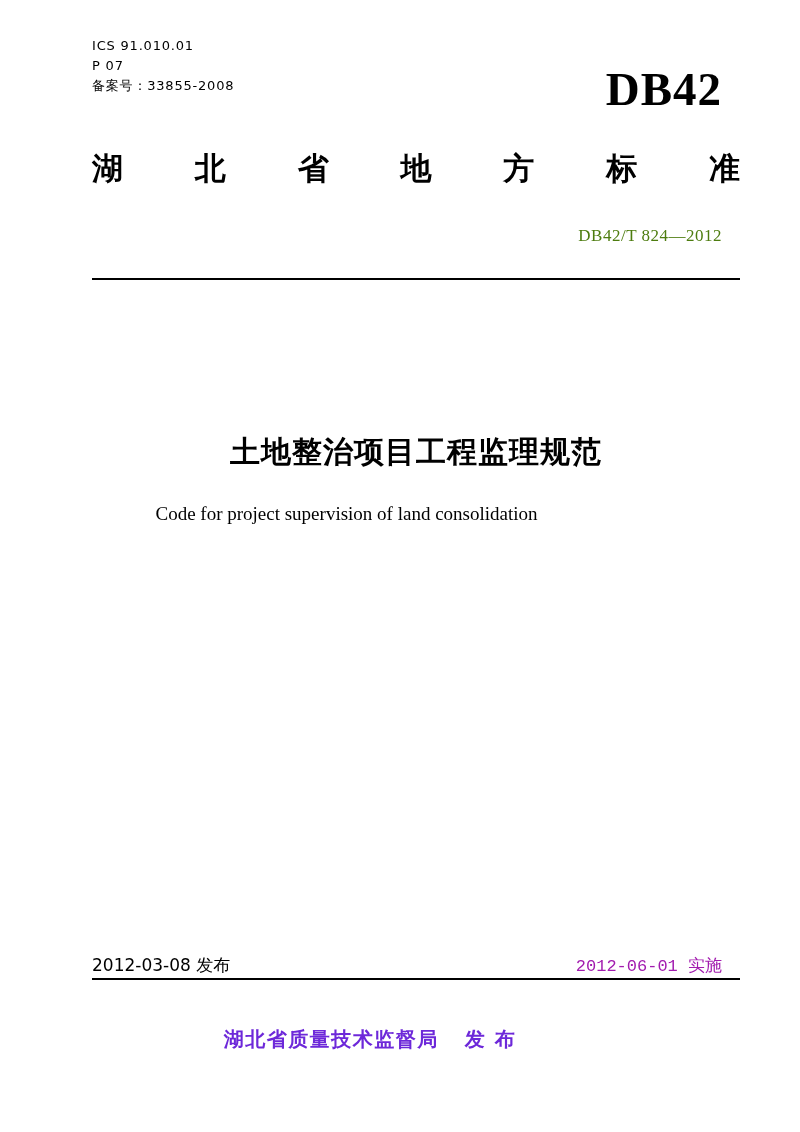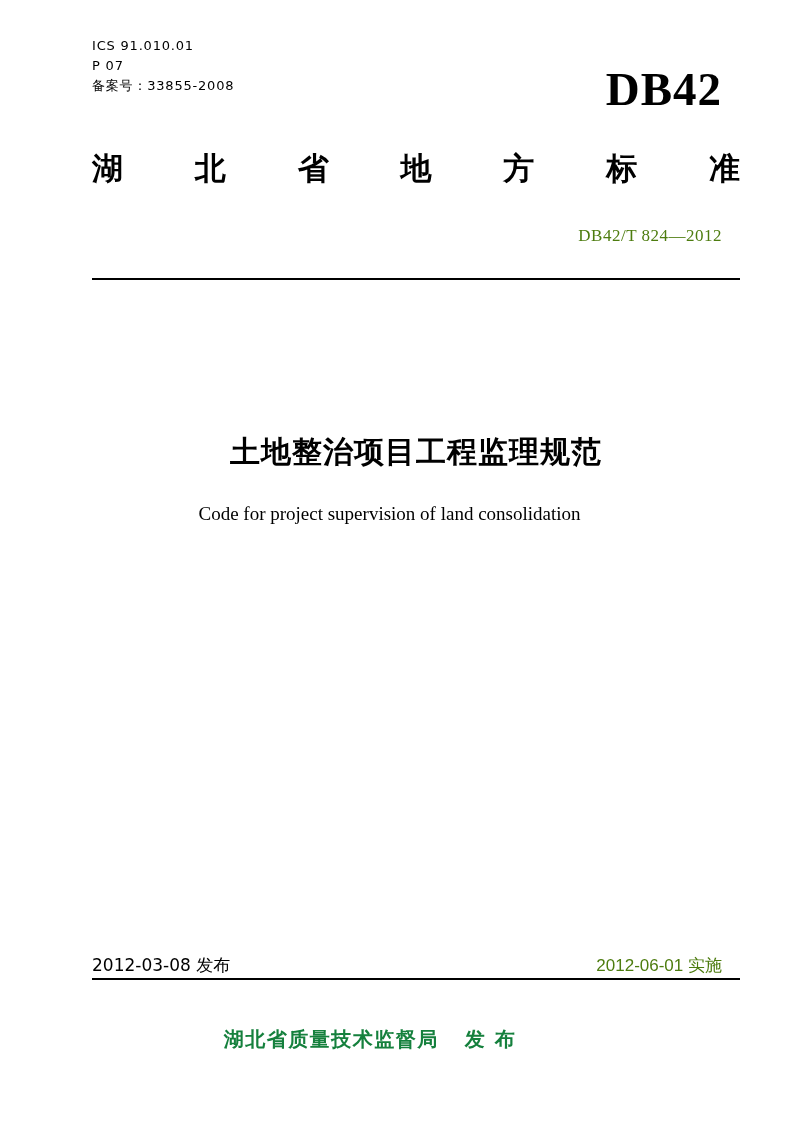--- a/index.html
+++ b/index.html
@@ -101,53 +101,52 @@
   }
   .title-en {
     position: absolute;
     left: 0;
     top: 503px;
     width: 693px;
     text-align: center;
     font-family: "Liberation Serif", serif;
     font-size: 19px;
     color: #000;
-    margin-left: 43px;
   }
 
   
   .date-issue {
     position: absolute;
     left: 92px;
     top: 954px;
     font-family: "DejaVu Sans", sans-serif;
     font-size: 17px;
     color: #000;
   }
   .date-effective {
     position: absolute;
     right: 78px;
     top: 954px;
-    font-family: Liberation Sans, sans-serif;
+    font-family: Liberation Mono, monospace;
     font-size: 17px;
-    color: #4d7c0f;
+    color: #a21caf;
   }
 
   
   .publisher {
     position: absolute;
     left: 0;
     top: 1026px;
     width: 740px;
     text-align: center;
     font-family: "DejaVu Sans", sans-serif;
     font-size: 20px;
     font-weight: bold;
     letter-spacing: 1.5px;
-    color: #15803d;
+    color: #6d28d9;
   }
   .publisher .gap { display: inline-block; width: 26px; }
 </style>
 </head>
 <body>
 
 <div class="page">
 
   <div class="ics-block">
     <div>ICS 91.010.01</div>

